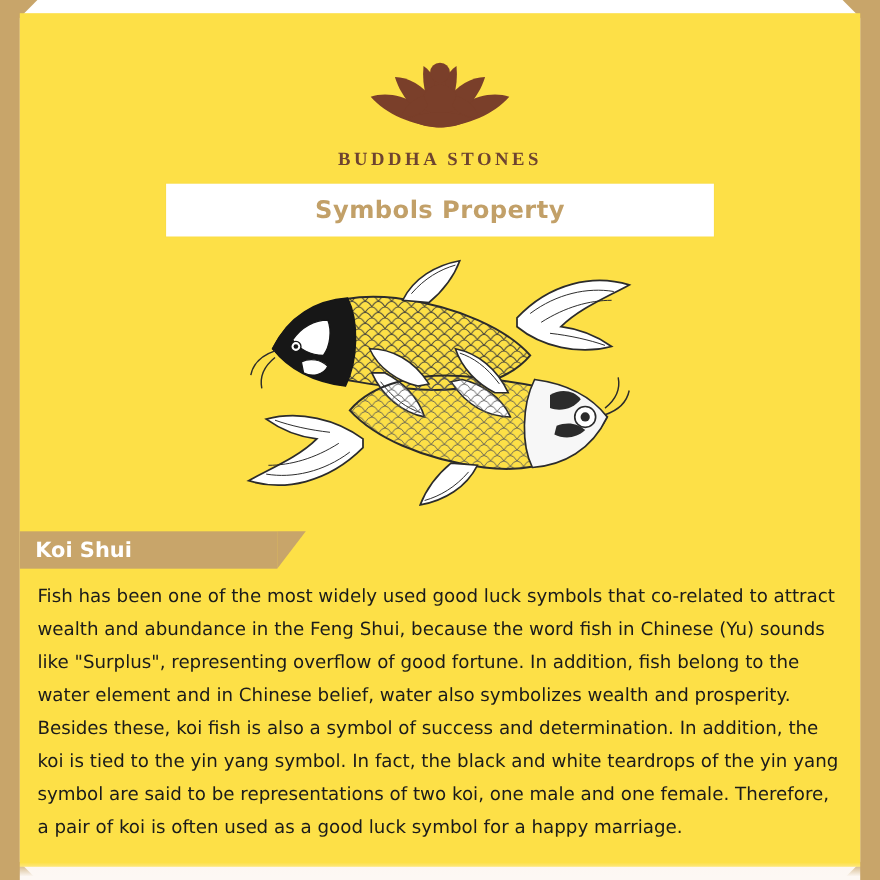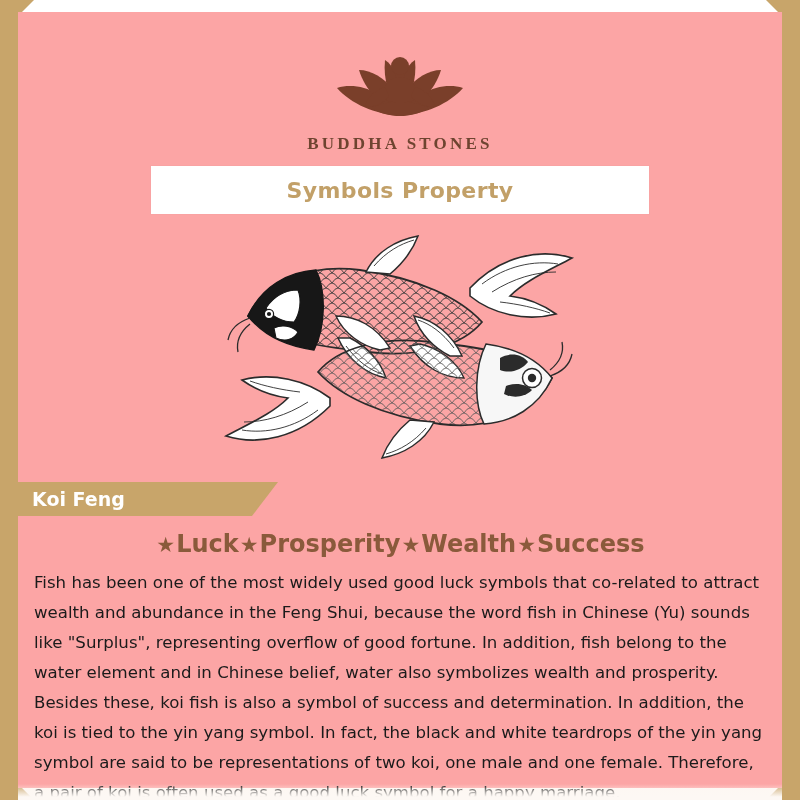--- a/index.html
+++ b/index.html
@@ -70,21 +70,21 @@
     top: 0; left: 0;
     width: 800px; height: 12px;
     background: #ffffff;
   }
 
   
   .card {
     position: absolute;
     top: 12px; left: 18px;
     width: 764px; height: 776px;
-    background: #fca5a5;
+    background: #fde047;
   }
 
   
   .brand {
     width: 100%;
     padding-top: 18px;
     text-align: center;
   }
   .brand-mark {
     display: block;
@@ -322,27 +322,24 @@
           <path d="M292 138 C282 116 264 102 244 98 C250 116 264 130 280 138 Z" fill="#ffffff" stroke="#2b2b2b" stroke-width="1.5"></path>
           <path d="M284 130 C272 114 260 106 248 102" fill="none" stroke="#2b2b2b" stroke-width="0.9"></path>
 
           <path d="M220 130 C206 108 186 98 166 98 C174 116 192 128 210 132 Z" fill="#ffffff" stroke="#2b2b2b" stroke-width="1.4"></path>
         </g>
       </svg>
     </div>
 
     <div class="ribbon-wrap">
       <div class="ribbon">
-        <span class="ribbon-label">Koi Feng</span>
+        <span class="ribbon-label">Koi Shui</span>
       </div>
       <div class="ribbon-tail"></div>
     </div>
 
-    <div class="keywords">
-      <span class="star">★</span><span>Luck</span><span class="star">★</span><span>Prosperity</span><span class="star">★</span><span>Wealth</span><span class="star">★</span><span>Success</span>
-    </div>
 
     <p class="body-copy">Fish has been one of the most widely used good luck symbols that co-related to attract wealth and abundance in the Feng Shui, because the word fish in Chinese (Yu) sounds like "Surplus", representing overflow of good fortune. In addition, fish belong to the water element and in Chinese belief, water also symbolizes wealth and prosperity. Besides these, koi fish is also a symbol of success and determination. In addition, the koi is tied to the yin yang symbol. In fact, the black and white teardrops of the yin yang symbol are said to be representations of two koi, one male and one female. Therefore, a pair of koi is often used as a good luck symbol for a happy marriage.</p>
 
   </div>
 
   <div class="fade-bottom"></div>
 </div>
 
 </body></html>

